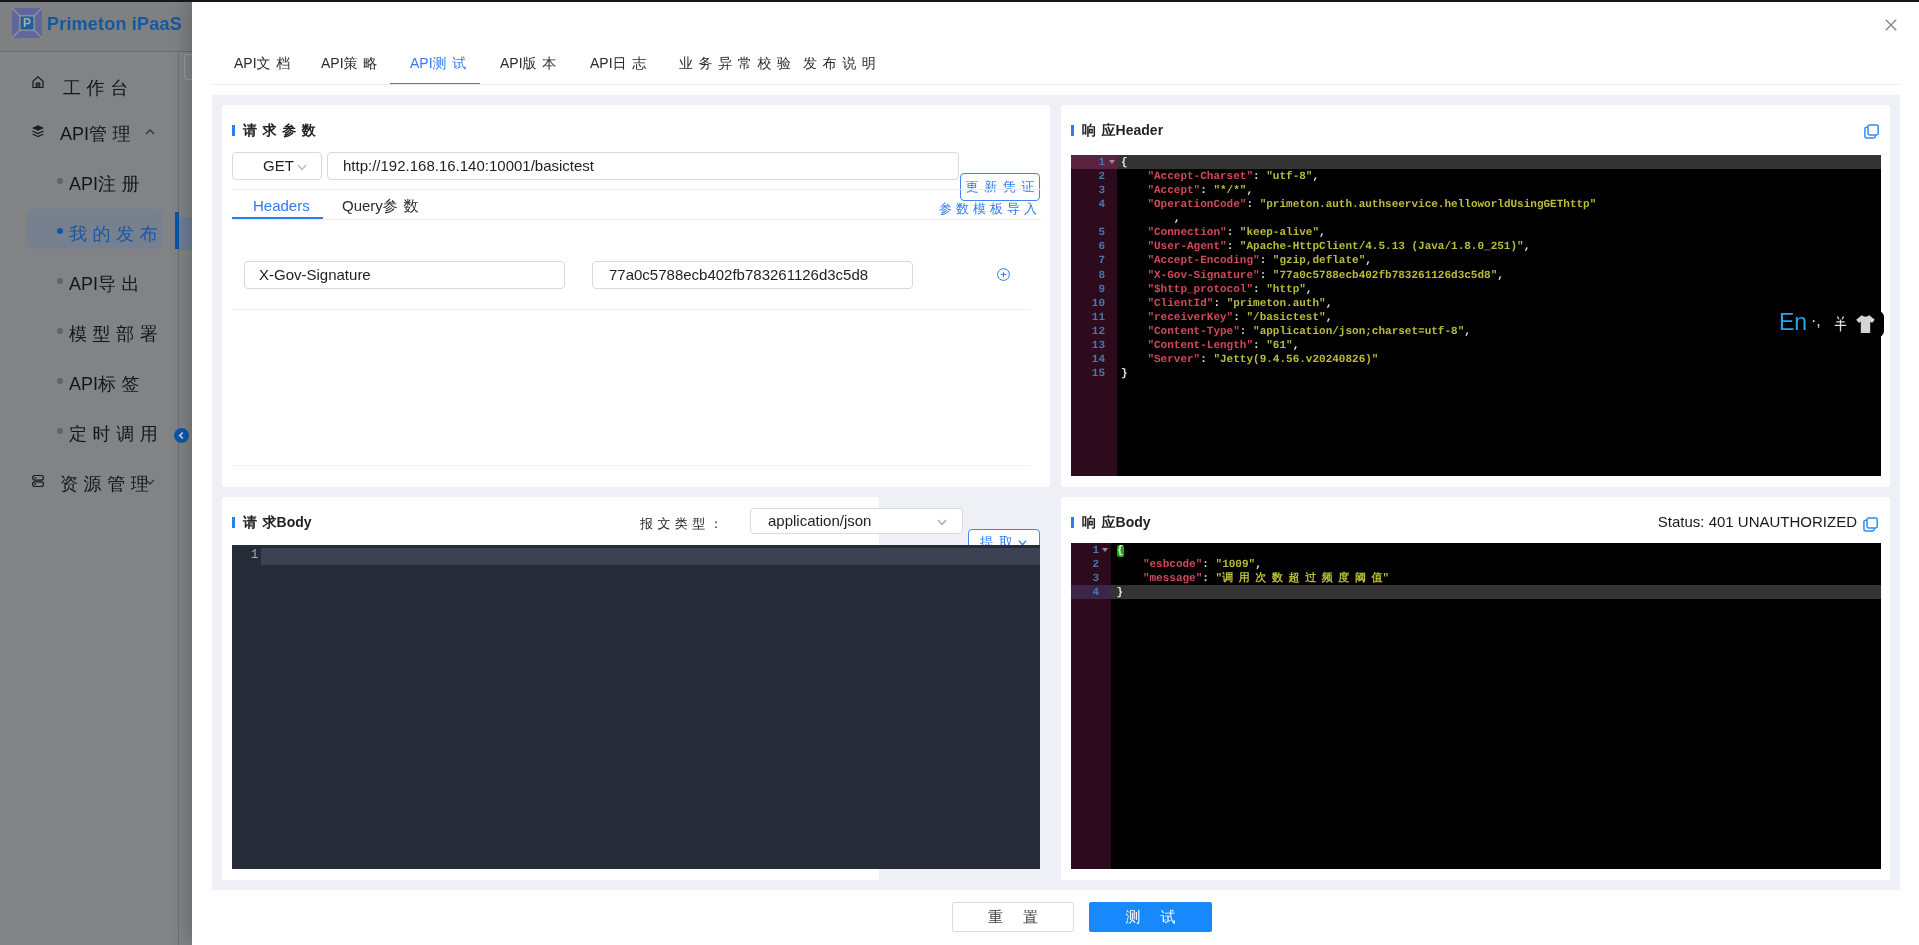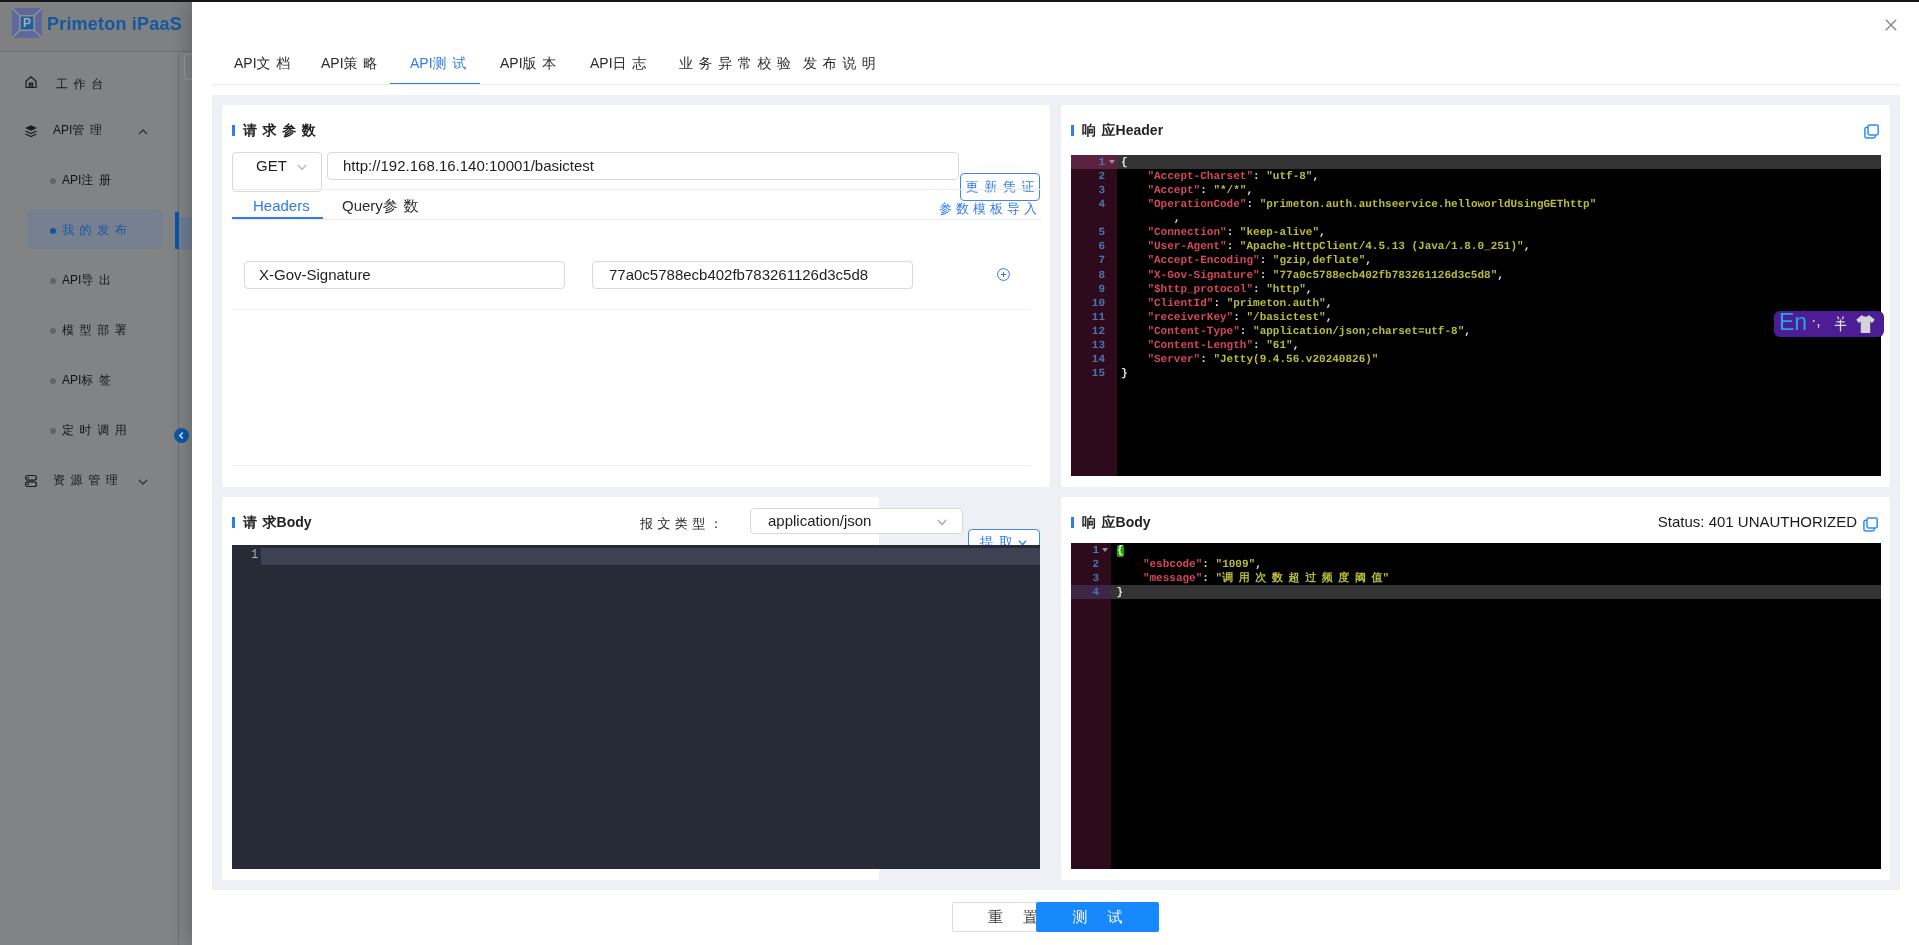--- a/index.html
+++ b/index.html
@@ -7,21 +7,21 @@
 html,body { width:1919px; height:945px; overflow:hidden; background:#fff;
   font-family:"Liberation Sans",sans-serif; }
 .abs { position:absolute; }
 #stage { position:relative; width:1919px; height:945px; overflow:hidden; }
 
 #under { position:absolute; left:0; top:0; width:192px; height:945px; background:#838486; }
 #topbar { position:absolute; left:0; top:2px; width:192px; height:50px; background:#7f8082; border-bottom:1px solid #6c6d6f; }
 #logo { position:absolute; left:12px; top:8px; width:30px; height:30px; }
 #logotext { position:absolute; left:47px; top:14px; font-size:18px; font-weight:bold; color:#15589f; letter-spacing:0.2px; }
 #menu { position:absolute; left:0; top:53px; width:179px; bottom:0; background:#828385; border-right:1px solid #6e6f71; }
-.mi { position:absolute; left:0; width:179px; height:40px; color:#151515; font-size:12px; }
+.mi { position:absolute; left:7px; width:179px; height:40px; color:#151515; font-size:18px; }
 .mi .txt { position:absolute; left:53px; top:11px; }
 .sub .txt { left:62px;text-align:right; }
 .dot { position:absolute; left:50px; top:17px; width:6px; height:6px; border-radius:50%; background:#636363; }
 .car { position:absolute; left:138px; top:14px; width:10px; height:10px; }
 #sel { position:absolute; left:27px; top:209px; width:136px; height:40px; background:#76808f; border-radius:6px; }
 #selbar { position:absolute; left:175px; top:212px; width:4px; height:37px; background:#0b55a6; }
 #ghostblk { position:absolute; left:179px; top:217px; width:13px; height:33px; background:#6f7e95; }
 #ghostsearch { position:absolute; left:184px; top:54px; width:8px; height:26px; border:1px solid #98999b; border-right:none; border-radius:4px 0 0 4px; }
 #collbtn { position:absolute; left:174px; top:428px; width:15px; height:15px; border-radius:50%; background:#0d57a9; color:#9fb6d6; font-size:10px; text-align:center; line-height:14px; }
 
@@ -144,21 +144,21 @@
     <div id="tabline"></div>
     <svg id="closex" width="12" height="12" viewBox="0 0 12 12">
         <path d="M0.8 0.8 L11.2 11.2 M11.2 0.8 L0.8 11.2" stroke="#8a8a8a" stroke-width="1.5"></path>
       </svg>
     <div id="mbody"></div>
   </div>
   <div id="cards">
 
     <div class="card" style="left:222px;top:105px;width:828px;height:382px">
       <div class="sect" style="left:21px;top:17px"><span class="cj">请求参数</span></div>
-      <div class="inp" style="left:10px;top:47px;width:90px;height:40px;line-height:26px;padding-left:23px">GET
+      <div class="inp" style="left:10px;top:47px;width:90px;height:28px;line-height:26px;padding-left:30px">GET
         <svg style="position:absolute;left:63px;top:8px" width="12" height="12" viewBox="0 0 12 12">
             <path d="M2 4 L6 8.4 L10 4" fill="none" stroke="#b4bcc8" stroke-width="1.5"></path>
           </svg>
       </div>
       <div class="inp" style="left:105px;top:47px;width:632px;height:28px;line-height:26px;padding-left:15px">http://192.168.16.140:10001/basictest</div>
       <div class="btnb" style="left:738px;top:47px;width:80px;height:28px;line-height:26px;font-size:13px"><span class="cj">更新凭证</span></div>
       <span style="position:absolute;left:31px;top:92px;font-size:15px;color:#2f7bf0">Headers</span>
       <span style="position:absolute;left:120px;top:92px;font-size:15px;color:#2b2b2b">Query<span class="cj">参数</span></span>
       <span style="position:absolute;right:13px;top:95px;font-size:13px;color:#2f7bf0"><span class="cj" style="letter-spacing:4px;margin-right:-4px">参数模板导入</span></span>
       <div class="abs" style="left:10px;top:83.5px;width:809px;height:1px;background:#ececf0"></div>
@@ -254,23 +254,23 @@
 3
 4</pre>
         <pre class="code" style="left:45.5px"><span class="g">{</span>
     <span class="k">"esbcode"</span>: <span class="v">"1009"</span>,
     <span class="k">"message"</span>: <span class="v">"<span class="cjm">调用次数超过频度阈值</span>"</span>
 }</pre>
       </div>
     </div>
 
     <div class="abs" style="left:952px;top:902px;width:122px;height:30px;border:1px solid #dcdcdc;border-radius:2px;background:#fff;text-align:center;line-height:28px;font-size:15px;color:#404040"><span class="cj" style="letter-spacing:8px;margin-right:-8px">重 置</span></div>
-    <div class="abs" style="left:1036px;top:902px;width:123px;height:30px;border-radius:2px;background:#1789fc;text-align:center;line-height:30px;font-size:15px;color:#fff"><span class="cj" style="letter-spacing:8px;margin-right:-8px">测 试</span></div>
-
-    <div class="abs" style="left:1774px;top:311px;width:110px;height:26px;background:#4c1d95;border-radius:6px">
+    <div class="abs" style="left:1089px;top:902px;width:123px;height:30px;border-radius:2px;background:#1789fc;text-align:center;line-height:30px;font-size:15px;color:#fff"><span class="cj" style="letter-spacing:8px;margin-right:-8px">测 试</span></div>
+
+    <div class="abs" style="left:1774px;top:311px;width:110px;height:26px;background:#000000;border-radius:6px">
       <span style="position:absolute;left:5px;top:-2px;font-size:23px;color:#29a3e8">En</span>
       <span style="position:absolute;left:37px;top:1px;font-size:16px;color:#e0e0e0">·,</span>
       <svg style="position:absolute;left:60px;top:5px" width="13" height="16" viewBox="0 0 13 16">
           <path d="M3.5 0.5 L4.8 3.2 M9.5 0.5 L8.2 3.2 M2.3 5.8 H10.7 M0.7 9.3 H12.3 M6.5 3.5 V15.5" stroke="#e0e0e0" stroke-width="1.3" fill="none"></path>
         </svg>
       <svg style="position:absolute;left:81px;top:3px" width="21" height="20" viewBox="0 0 21 20">
           <path d="M7 1 L1.2 5.8 L4 9 L5.8 7.5 V19 H15.2 V7.5 L17 9 L19.8 5.8 L14 1 C13 3.2 8 3.2 7 1 Z" fill="#d4d4d4"></path>
         </svg>
     </div>
   </div>

